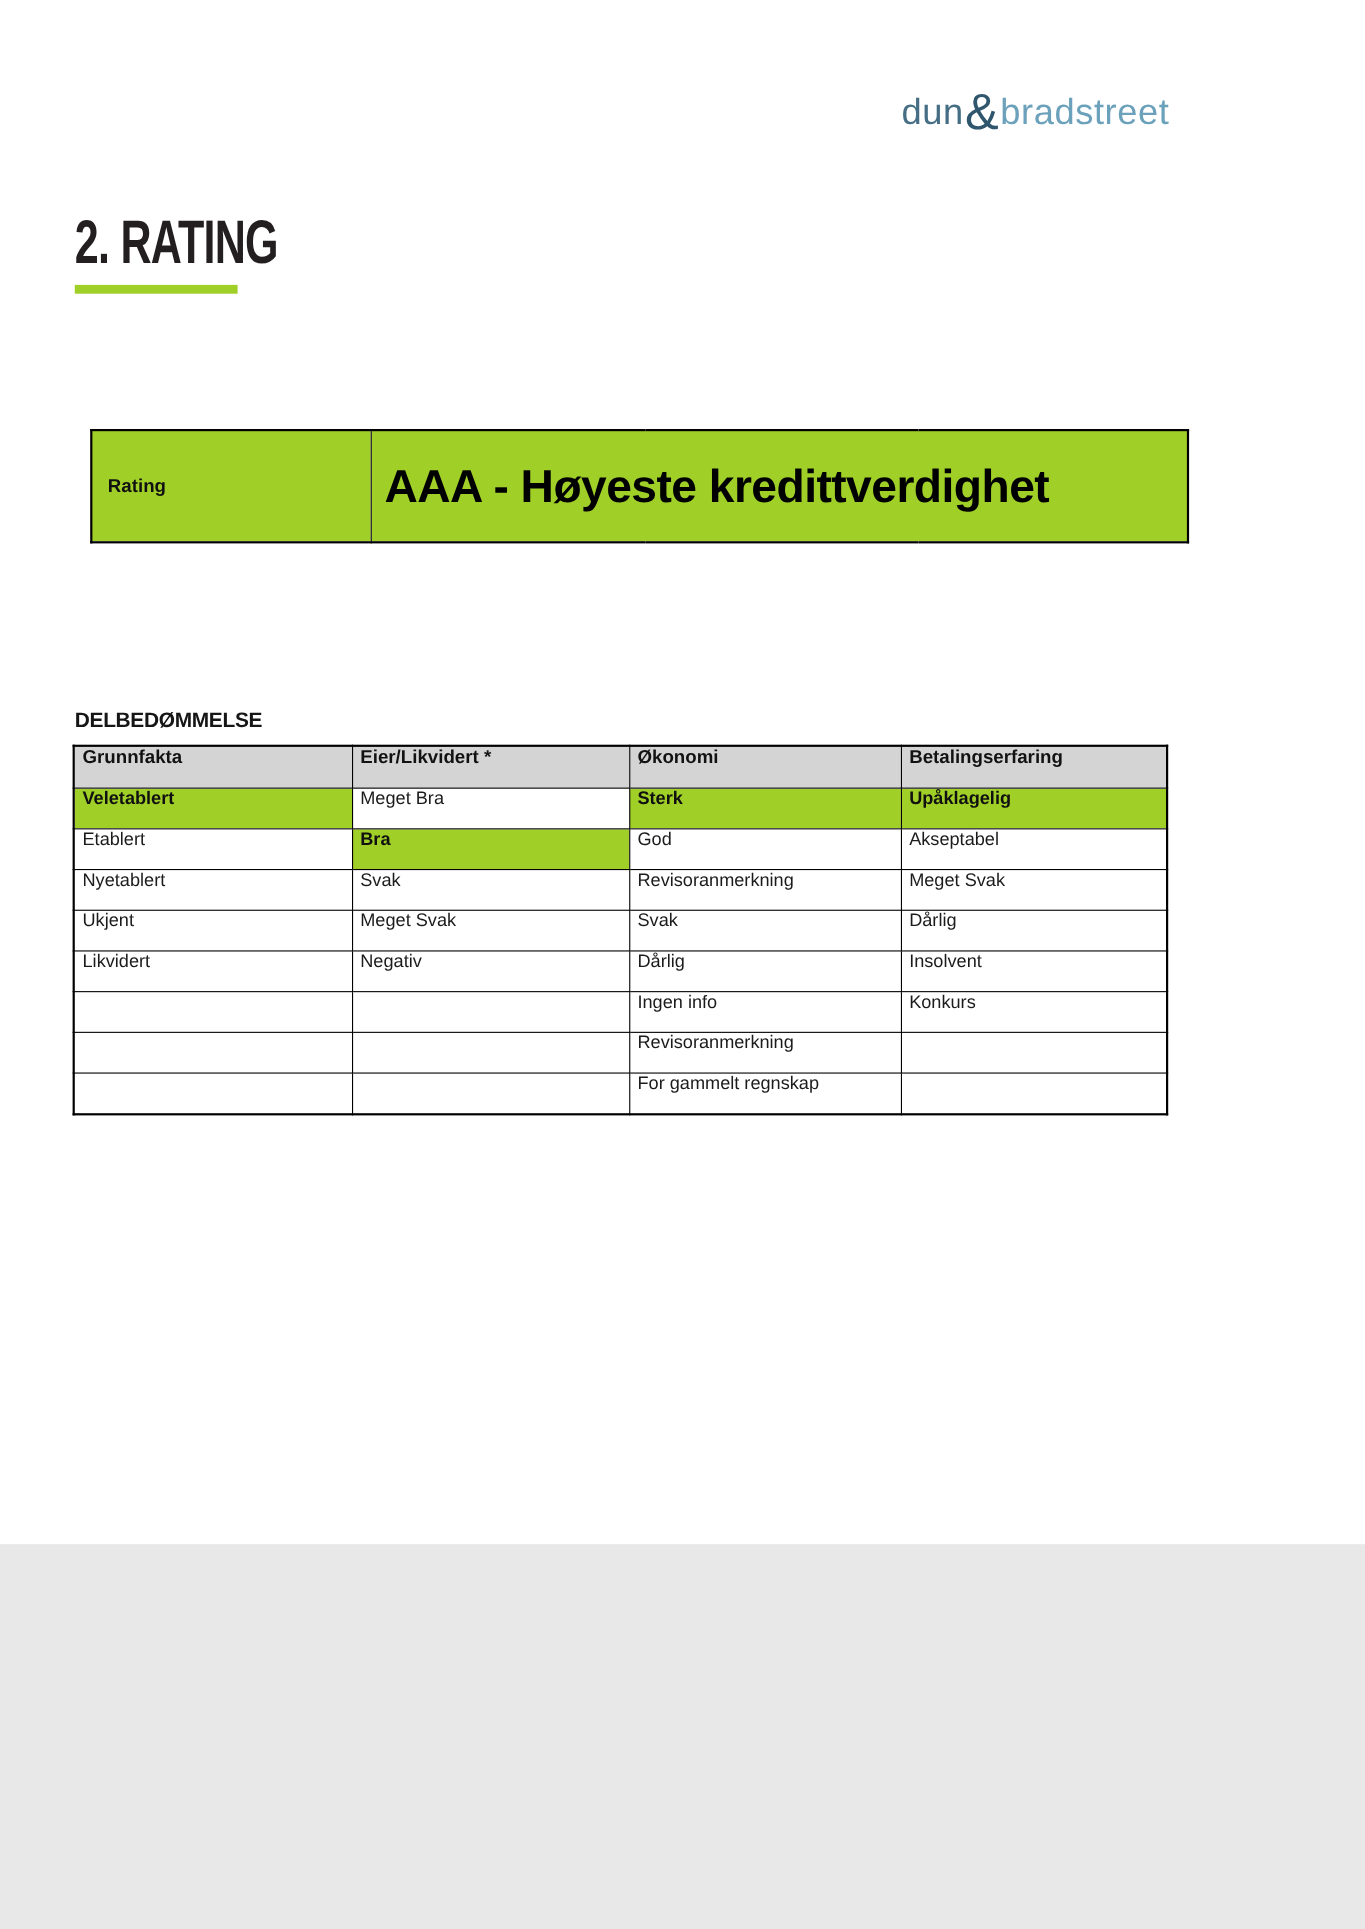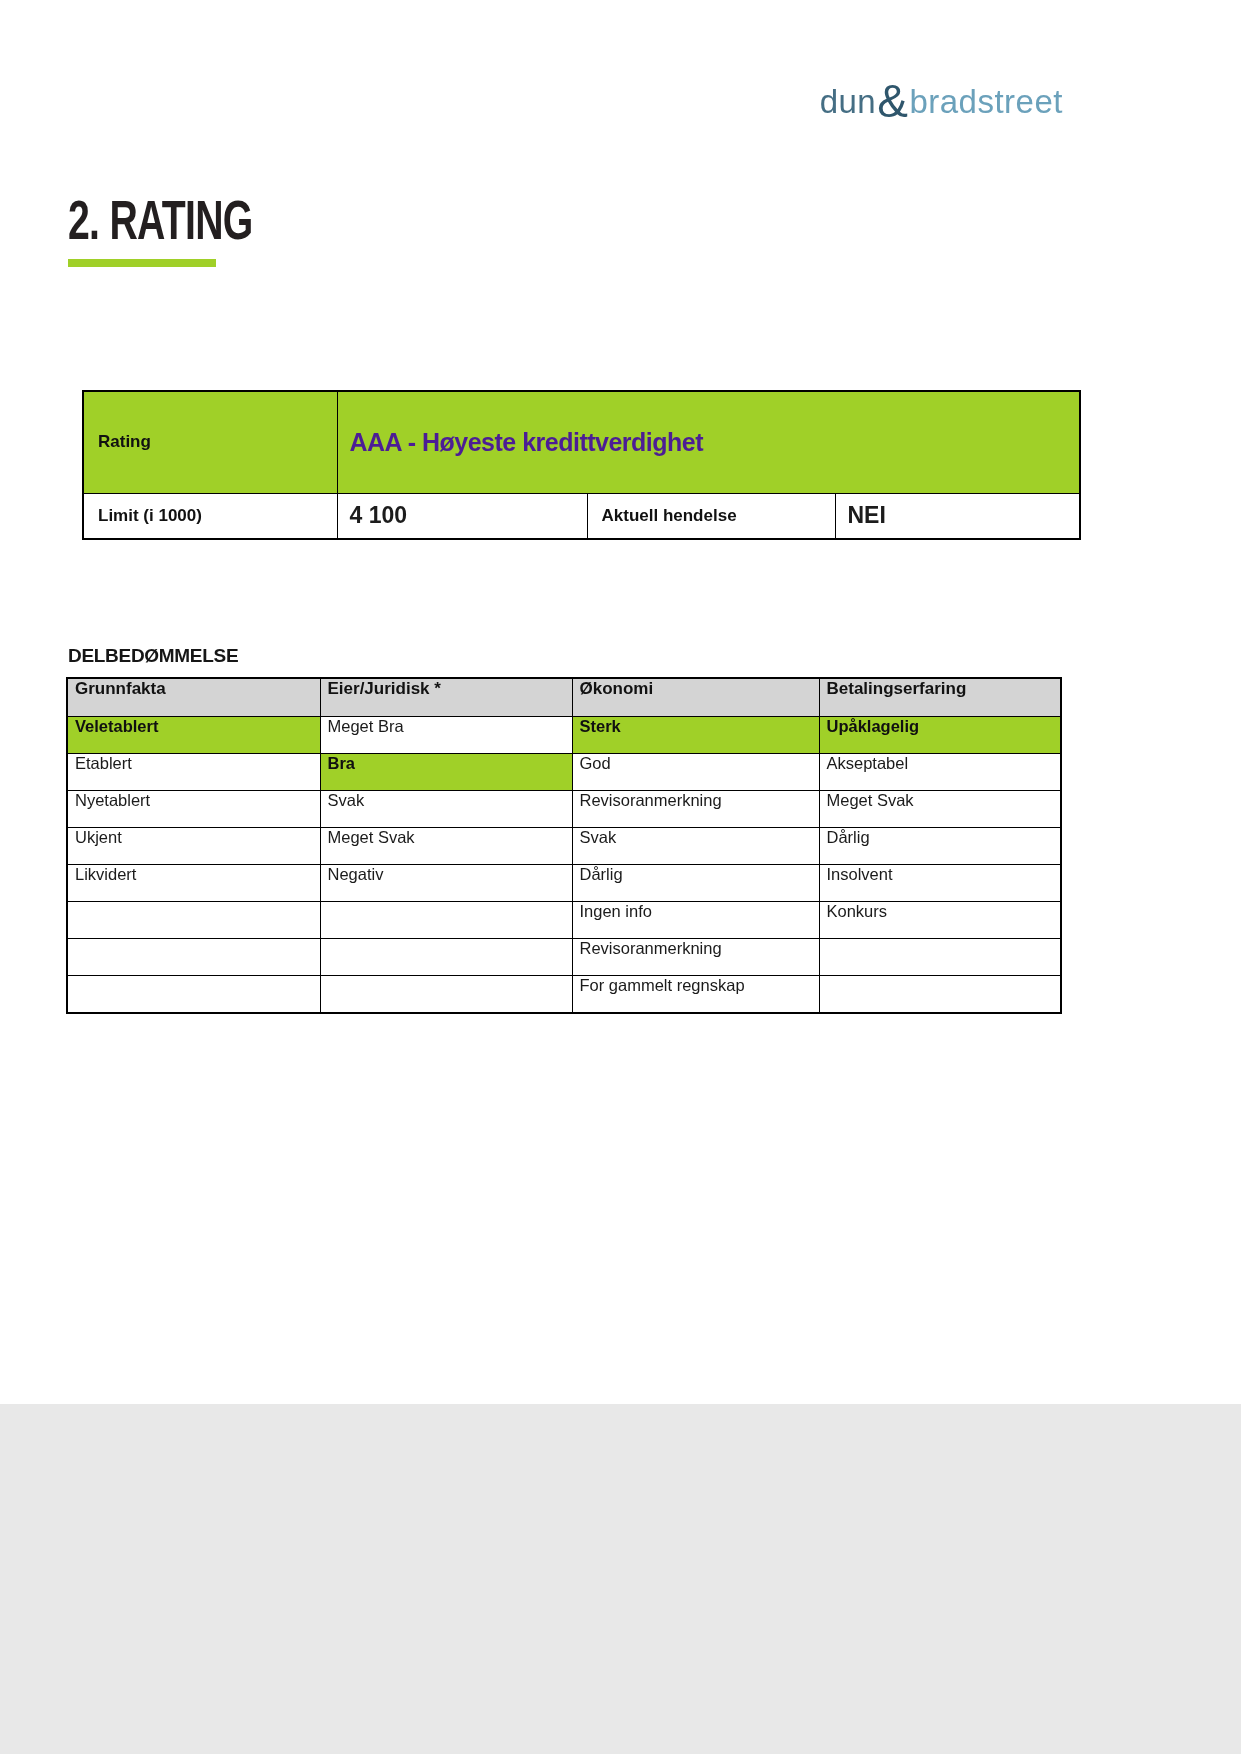--- a/index.html
+++ b/index.html
@@ -71,21 +71,21 @@
   }
   .rating-table td {
     border: 1px solid #000;
     vertical-align: middle;
     overflow: hidden;
     white-space: nowrap;
   }
   .rt-row1 td { height: 102px; background: var(--accent_green, #a0d028); }
   .rt-row2 td { height: 46px; background: #ffffff; }
   .rt-label { font-size: 17px; font-weight: bold; padding-left: 14px; color: #111; }
-  .rt-aaa   { font-size: 25px; font-weight: bold; padding-left: 12px; letter-spacing: -0.5px; color: #4c1d95; margin-top: 44px; }
+  .rt-aaa   { font-size: 42px; font-weight: bold; padding-left: 12px; letter-spacing: -0.5px; color: #000000; margin-top: 44px; }
   .rt-value { font-size: 23px; font-weight: bold; padding-left: 12px; color: #1c1c1c; }
 
   
   .assessment-title {
     position: absolute;
     left: 68px;
     top: 645px;
     font-size: 19px;
     font-weight: bold;
     letter-spacing: -0.3px;
@@ -156,42 +156,36 @@
       <col style="width:254px">
         <col style="width:250px">
         <col style="width:248px">
         <col style="width:245px">
     </colgroup>
     <tbody>
         <tr class="rt-row1">
       <td class="rt-label">Rating</td>
       <td class="rt-aaa" colspan="3">AAA - Høyeste kredittverdighet</td>
     </tr>
-    <tr class="rt-row2">
-      <td class="rt-label">Limit (i 1000)</td>
-      <td class="rt-value">4 100</td>
-      <td class="rt-label">Aktuell hendelse</td>
-      <td class="rt-value">NEI</td>
-    </tr>
   </tbody>
     </table>
 
   <div class="assessment-title">DELBEDØMMELSE</div>
 
   <table class="assessment-table">
     <colgroup>
       <col style="width:253px">
         <col style="width:252px">
         <col style="width:247px">
         <col style="width:242px">
     </colgroup>
     <tbody>
         <tr class="header-row">
       <th>Grunnfakta</th>
-      <th>Eier/Juridisk *</th>
+      <th>Eier/Likvidert *</th>
       <th>Økonomi</th>
       <th>Betalingserfaring</th>
     </tr>
     <tr>
       <td class="hl">Veletablert</td>
       <td>Meget Bra</td>
       <td class="hl">Sterk</td>
       <td class="hl">Upåklagelig</td>
     </tr>
     <tr>

